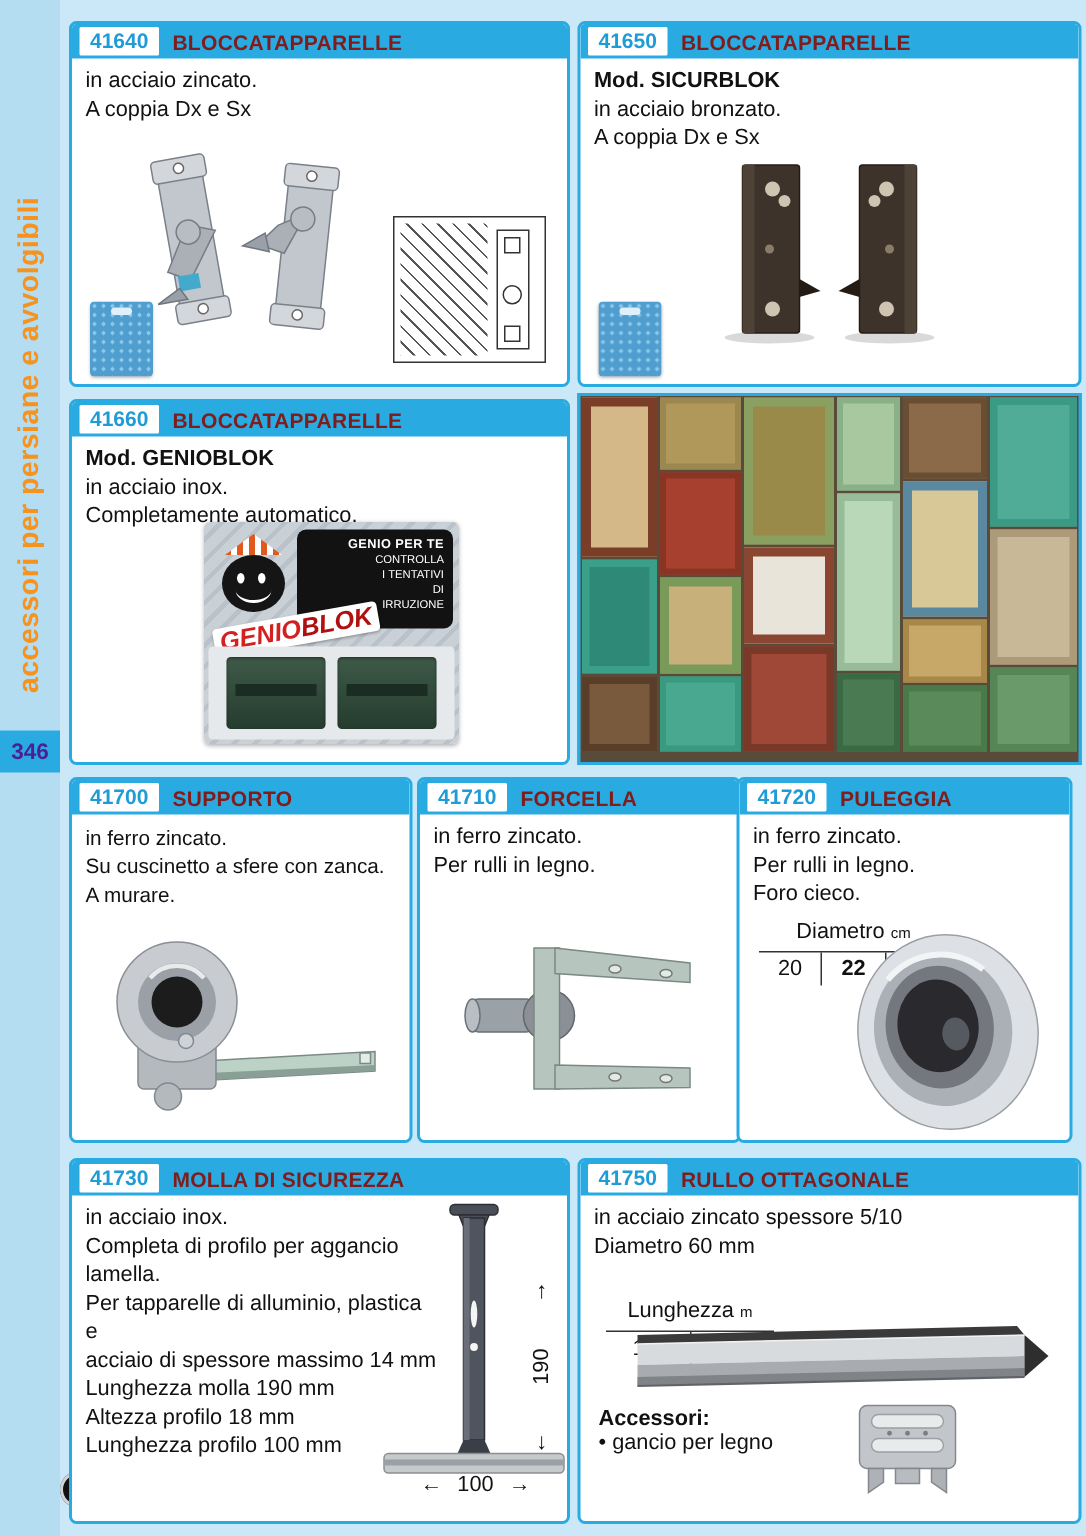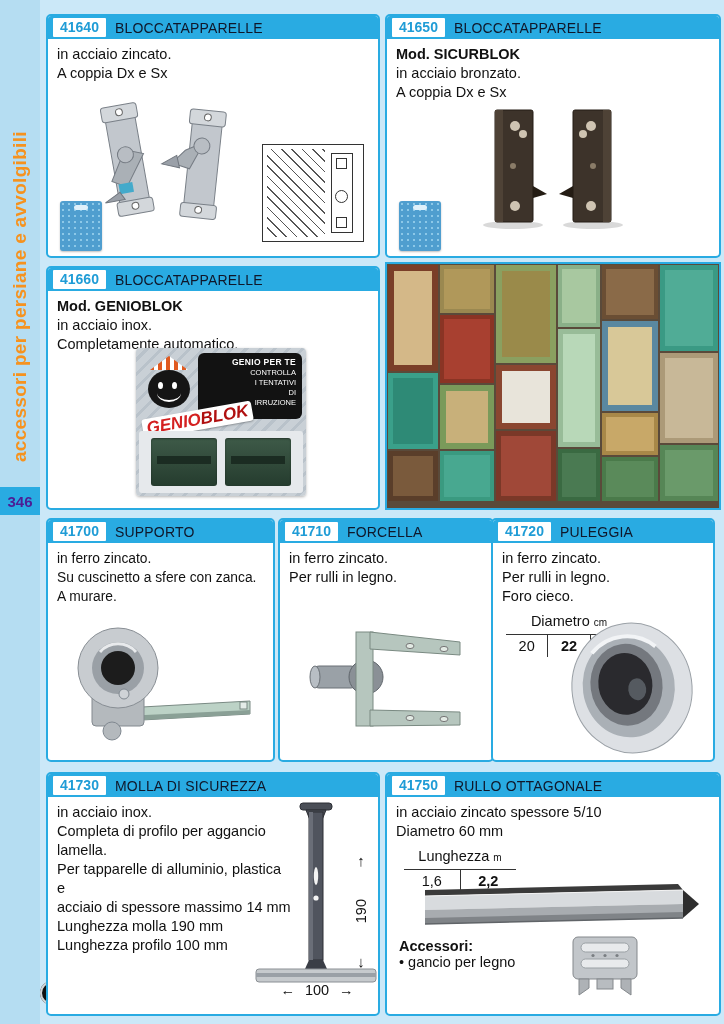--- a/index.html
+++ b/index.html
@@ -12,21 +12,21 @@
   .page-badge{position:absolute;left:0;top:487px;width:40px;height:28px;background:#29abe2;
               color:#4c1d95;font-weight:bold;font-size:15px;display:flex;align-items:center;justify-content:center;}
   .corner-logo{position:absolute;left:40px;top:981px;width:24px;height:24px;border-radius:50%;
                background:#111;color:#fff;font-weight:bold;font-size:13px;display:flex;
                align-items:center;justify-content:center;box-shadow:0 0 0 2px #cfd4d8 inset;}
   
   .card{position:absolute;background:#fff;border:2px solid #29abe2;border-radius:5px;overflow:hidden;}
   .hd{height:23px;background:#29abe2;display:flex;align-items:center;}
   .code{background:#fff;color:#1f9cd6;font-weight:bold;font-size:14px;line-height:17px;
         padding:1px 7px;margin-left:5px;border-radius:1px;}
-  .ttl{color:#0f172a;font-weight:normal;font-size:14px;margin-left:9px;letter-spacing:.2px;}
+  .ttl{color:#7f1d1d;font-weight:bold;font-size:14px;margin-left:9px;letter-spacing:.2px;}
   .bd{padding:6px 9px 0 9px;font-size:14.5px;line-height:19px;}
   .model{font-weight:bold;}
   
   .spec{text-align:center;font-size:14.5px;}
   .spec-h{padding-bottom:2px;}
   .unit{font-size:10px;}
   .spec-vals{display:flex;border-top:1.5px solid #333;}
   .cell{flex:1;padding-top:2px;height:20px;}
   .cell+.cell{border-left:1.5px solid #333;font-weight:bold;}
   
@@ -320,20 +320,21 @@
     <div class="hd">
       <span class="code">41730</span>
       <span class="ttl">MOLLA DI SICUREZZA</span>
     </div>
     <div class="bd" style="width:235px">
       <div>in acciaio inox.</div>
       <div>Completa di profilo per aggancio lamella.</div>
       <div>Per tapparelle di alluminio, plastica e</div>
       <div>acciaio di spessore massimo 14 mm</div>
       <div>Lunghezza molla 190 mm</div>
+      <div>Altezza profilo 18 mm</div>
       <div>Lunghezza profilo 100 mm</div>
     </div>
     <svg width="135" height="185" viewBox="0 0 135 185" style="position:absolute;left:200px;top:24px">
       <rect x="52" y="5" width="32" height="7" rx="3" fill="#4a4e56" stroke="#2c2e34"></rect>
       <polygon points="58,12 78,12 74,22 62,22" fill="#4a4e56" stroke="#2c2e34"></polygon>
       <rect x="61" y="14" width="14" height="148" fill="#50545e" stroke="#2c2e34"></rect>
       <rect x="61" y="14" width="4" height="148" fill="#6a6e78"></rect>
       <ellipse cx="68" cy="78" rx="2.2" ry="9" fill="#f4f4f4"></ellipse>
       <circle cx="68" cy="100" r="2.6" fill="#f4f4f4"></circle>
       <polygon points="61,162 75,162 79,171 57,171" fill="#3a3e46"></polygon>
@@ -353,21 +354,21 @@
   </div>
 
   <div class="card" style="left:385px;top:772px;width:332px;height:240px">
     <div class="hd">
       <span class="code">41750</span>
       <span class="ttl">RULLO OTTAGONALE</span>
     </div>
     <div class="bd">
       <div>in acciaio zincato spessore 5/10</div>
       <div>Diametro 60 mm</div>
-      <div class="spec" style="width:112px;margin:6px 0 0 8px">
+      <div class="spec" style="width:112px;margin:24px 0 0 8px">
         <div class="spec-h">
           <span>Lunghezza</span>
           <span class="unit">m</span>
         </div>
         <div class="spec-vals">
           <span class="cell">1,6</span>
           <span class="cell">2,2</span>
         </div>
       </div>
     </div>

